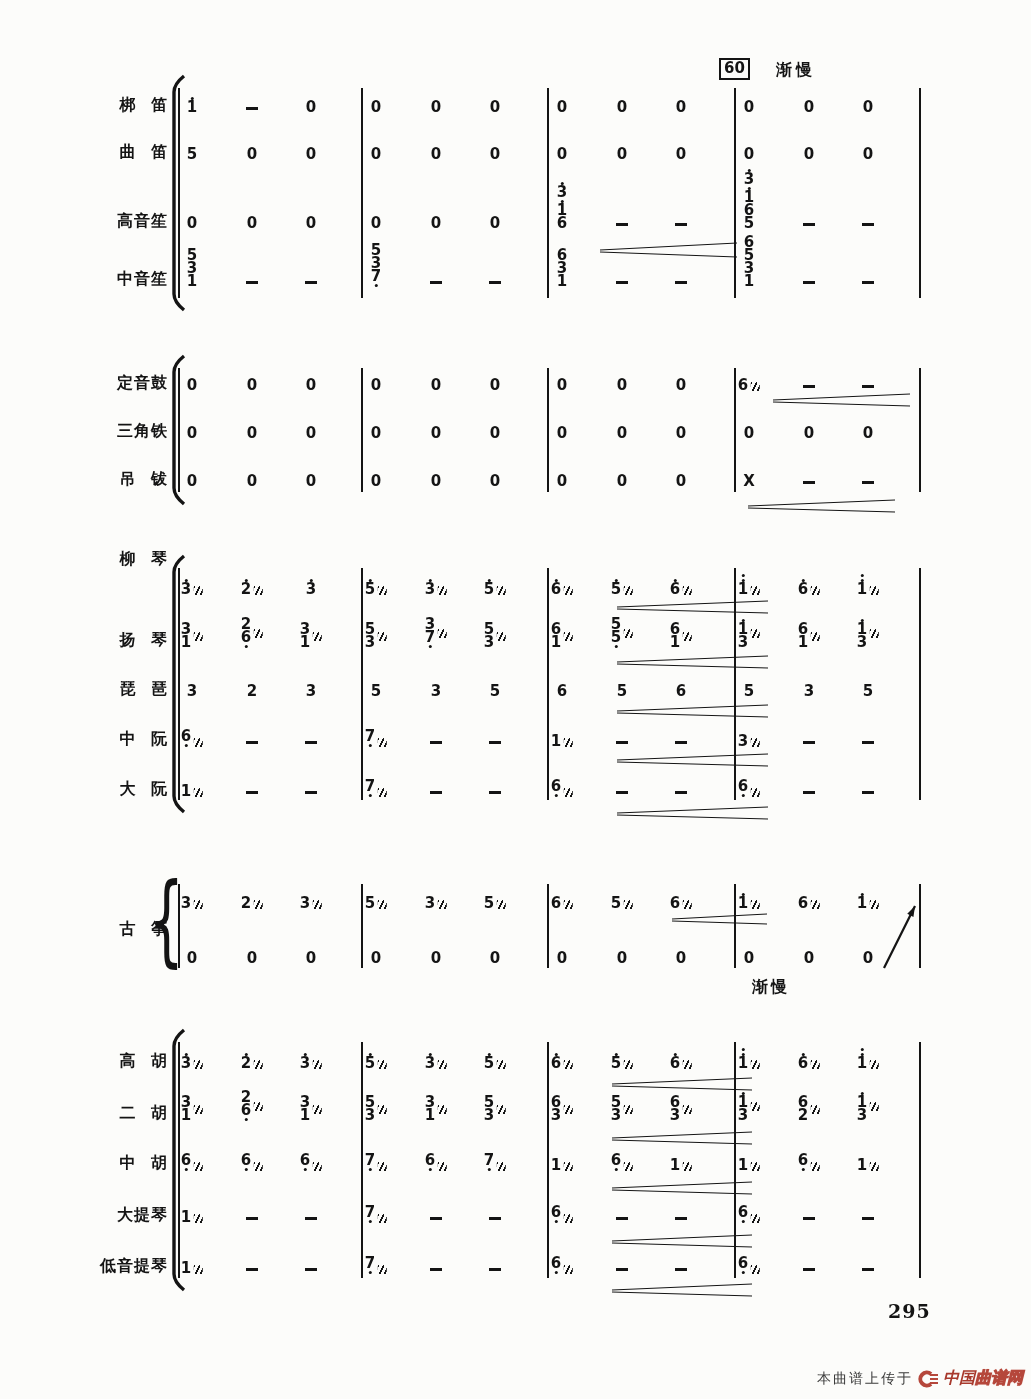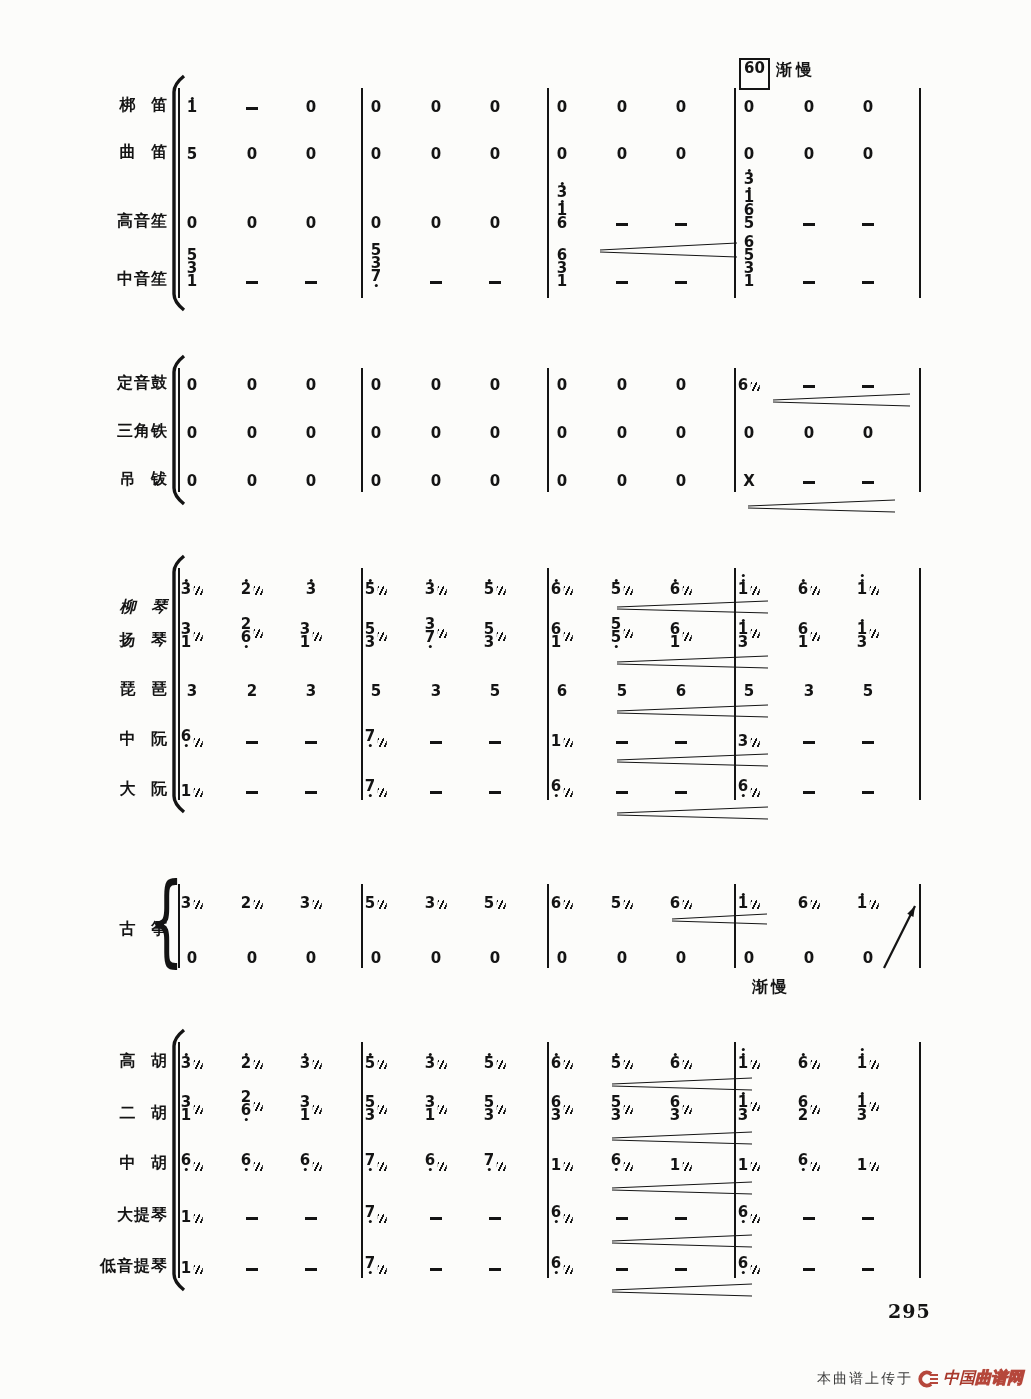--- a/index.html
+++ b/index.html
@@ -5,22 +5,22 @@
   html,body{margin:0;padding:0;}
   body{
     width:1031px;height:1399px;position:relative;
     background:#fcfcfa;color:#141414;
     font-family:"Liberation Sans","DejaVu Sans",sans-serif;
     overflow:hidden;
   }
   #page{position:absolute;inset:0;}
   
   .rehearsal-box{
-    position:absolute;left:739px;top:58px;
-    border:2px solid #141414;padding:0px 3px 11px 3px;
+    position:absolute;left:719px;top:58px;
+    border:2px solid #141414;padding:0px 3px 1px 3px;
     font:bold 15px "DejaVu Sans",sans-serif;line-height:17px;background:#fcfcfa;
   }
   .tempo-top{position:absolute;left:776px;top:60px;font:bold 16px "Liberation Sans",sans-serif;letter-spacing:4px;}
   .tempo-mid{position:absolute;left:752px;top:977px;font:bold 16px "Liberation Sans",sans-serif;letter-spacing:3px;}
   
   .ilabel{
     position:absolute;left:52px;width:116px;text-align:right;
     font:bold 16px "Liberation Sans",sans-serif;letter-spacing:1px;word-spacing:9px;
     height:18px;line-height:18px;white-space:nowrap;
   }
@@ -678,21 +678,21 @@
       <div class="cell" style="left: 868px; top: 488px;">
         <div class="stack">
           <div class="dashmark"></div>
         </div>
       </div>
       <div class="vline" style="left: 177.75px; top: 568px; width: 2.5px; height: 232px;"></div>
       <div class="vline" style="left: 361.2px; top: 568px; width: 1.6px; height: 232px;"></div>
       <div class="vline" style="left: 547.2px; top: 568px; width: 1.6px; height: 232px;"></div>
       <div class="vline" style="left: 734.1px; top: 568px; width: 1.8px; height: 232px;"></div>
       <div class="vline" style="left: 918.9px; top: 568px; width: 2.2px; height: 232px;"></div>
-      <div class="ilabel" style="top: 598px; font-style: italic;">柳 琴</div>
+      <div class="ilabel" style="top: 550px;">柳 琴</div>
       <div class="cell" style="left: 192px; top: 596px;">
         <div class="stack">
           <div class="note">
             <div class="odot"></div>
             <div class="digit">3</div>
           </div>
         </div>
         <div class="trem single"></div>
       </div>
       <div class="cell" style="left: 252px; top: 596px;">

